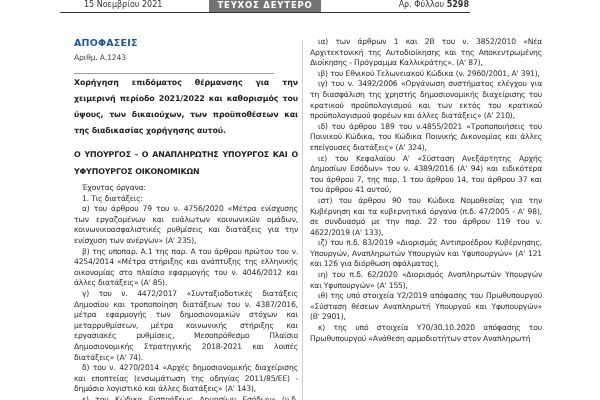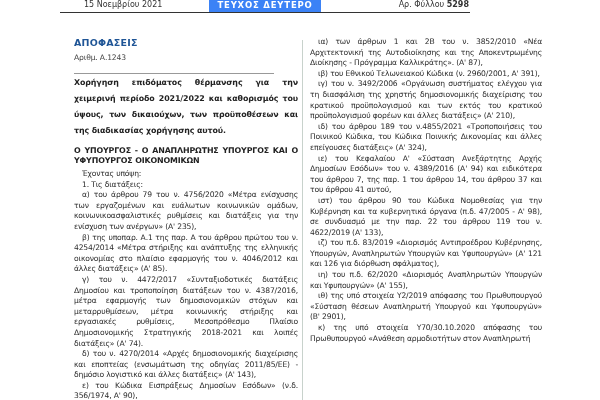--- a/index.html
+++ b/index.html
@@ -8,56 +8,56 @@
     font-family: "DejaVu Sans", "Liberation Sans", sans-serif;
     color: #222; position: relative;
   }
   .header {
     position: absolute; left: 60px; top: 0; width: 410px; height: 12px;
     border-bottom: 1px solid #333;
   }
   .hdr-date { position: absolute; left: 24px; top: 0; font-size: 8px; line-height: 10px; color: #333; }
   .hdr-issue {
     position: absolute; left: 149px; top: 0; width: 112px; height: 12px;
-    background: #3b82f6; color: #fff; font-size: 8.5px; font-weight: bold;
+    background: #737373; color: #fff; font-size: 8.5px; font-weight: bold;
     text-align: center; line-height: 11px; letter-spacing: 0.8px;
   }
   .hdr-sheet { position: absolute; right: 1px; top: 0; font-size: 8px; line-height: 10px; color: #333; }
   .hdr-sheet b { font-weight: bold; margin-top: 8px; }
 
   .col {
     position: absolute; top: 37px; font-size: 7.6px; line-height: 10.6px;
     color: #2a2a2a; text-align: justify; letter-spacing: -0.15px;
   }
   .col-left { left: 74px; width: 224px; }
   .col-right { left: 310px; width: 232px; }
   .divider { position: absolute; left: 302px; top: 40px; width: 1px; height: 360px; background: #c8d2cc; }
 
   .section-title { color: #1f5596; font-weight: bold; font-size: 9.5px; line-height: 12px; margin-bottom: 4px; letter-spacing: 0.2px; }
   .decision-num { color: #444; font-size: 7.6px; line-height: 10px; padding-bottom: 10px; border-bottom: 1px solid #999; width: 200px; margin-left: 0; }
   .decision-title { font-weight: bold; font-size: 7.9px; line-height: 16px; margin-top: 1px; color: #222; letter-spacing: -0.1px; }
-  .ministers { font-weight: bold; font-size: 7.9px; line-height: 10px; margin-top: 7px; margin-bottom: 3px; color: #222; }
+  .ministers { font-weight: bold; font-size: 7.9px; line-height: 17px; margin-top: 7px; margin-bottom: 3px; color: #222; }
   .p { margin: 0; }
   .ind { text-indent: 8px; }
 </style>
 </head>
 <body>
 
 <div class="header">
   <span class="hdr-date">15 Νοεμβρίου 2021</span>
   <span class="hdr-issue">ΤΕΥΧΟΣ ΔΕΥΤΕΡΟ</span>
   <span class="hdr-sheet"><span>Αρ. Φύλλου</span> <b>5298</b></span>
 </div>
 
 <div class="col col-left">
   <div class="section-title">ΑΠΟΦΑΣΕΙΣ</div>
   <div class="decision-num">Αριθμ. Α.1243</div>
   <div class="decision-title">Χορήγηση επιδόματος θέρμανσης για την χειμερινή περίοδο 2021/2022 και καθορισμός του ύψους, των δικαιούχων, των προϋποθέσεων και της διαδικασίας χορήγησης αυτού.</div>
   <div class="ministers">Ο ΥΠΟΥΡΓΟΣ - Ο ΑΝΑΠΛΗΡΩΤΗΣ ΥΠΟΥΡΓΟΣ ΚΑΙ Ο ΥΦΥΠΟΥΡΓΟΣ ΟΙΚΟΝΟΜΙΚΩΝ</div>
-  <p class="p ind">Έχοντας υπόψη:</p>
+  <p class="p ind">Έχοντας όργανα:</p>
   <p class="p ind">1. Τις διατάξεις:</p>
   <p class="p ind">α) του άρθρου 79 του ν. 4756/2020 «Μέτρα ενίσχυσης των εργαζομένων και ευάλωτων κοινωνικών ομάδων, κοινωνικοασφαλιστικές ρυθμίσεις και διατάξεις για την ενίσχυση των ανέργων» (Α' 235),</p>
   <p class="p ind">β) της υποπαρ. Α.1 της παρ. Α του άρθρου πρώτου του ν. 4254/2014 «Μέτρα στήριξης και ανάπτυξης της ελληνικής οικονομίας στο πλαίσιο εφαρμογής του ν. 4046/2012 και άλλες διατάξεις» (Α' 85).</p>
   <p class="p ind">γ) του ν. 4472/2017 «Συνταξιοδοτικές διατάξεις Δημοσίου και τροποποίηση διατάξεων του ν. 4387/2016, μέτρα εφαρμογής των δημοσιονομικών στόχων και μεταρρυθμίσεων, μέτρα κοινωνικής στήριξης και εργασιακές ρυθμίσεις, Μεσοπρόθεσμο Πλαίσιο Δημοσιονομικής Στρατηγικής 2018-2021 και λοιπές διατάξεις» (Α' 74).</p>
   <p class="p ind">δ) του ν. 4270/2014 «Αρχές δημοσιονομικής διαχείρισης και εποπτείας (ενσωμάτωση της οδηγίας 2011/85/ΕΕ) - δημόσιο λογιστικό και άλλες διατάξεις» (Α' 143),</p>
   <p class="p ind">ε) του Κώδικα Εισπράξεως Δημοσίων Εσόδων» (ν.δ. 356/1974, Α' 90),</p>
 </div>
 
 <div class="divider"></div>
 

